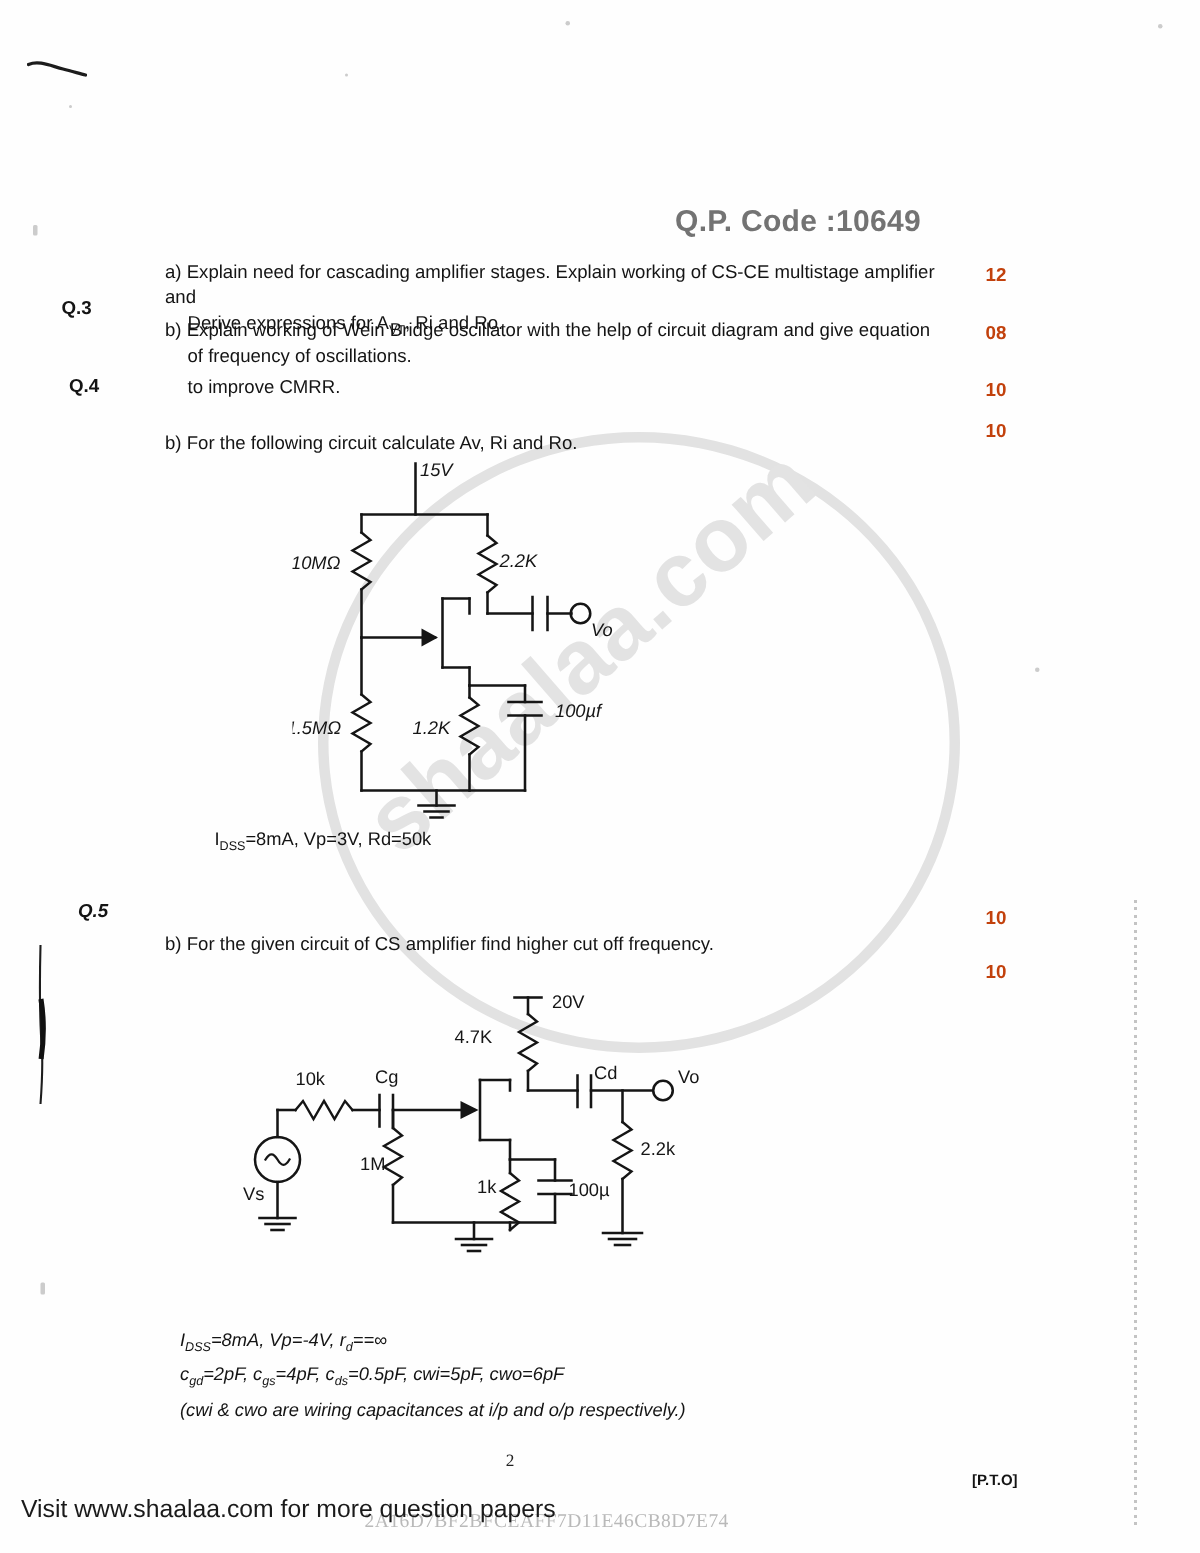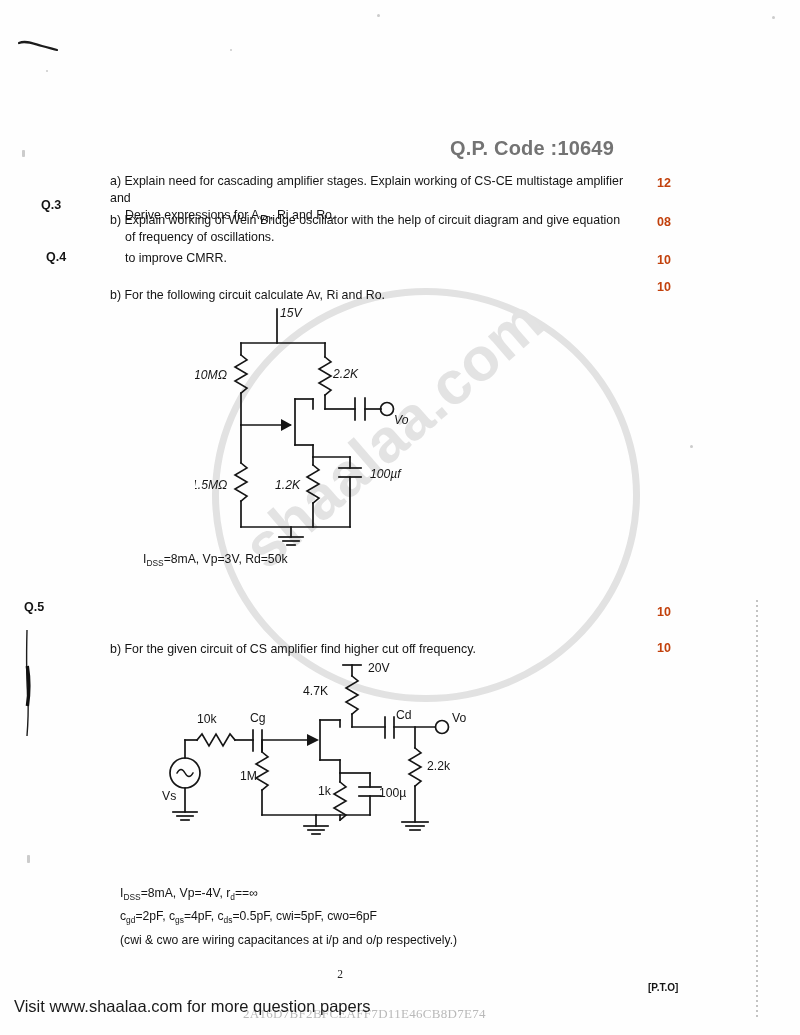--- a/index.html
+++ b/index.html
@@ -250,24 +250,24 @@
       <text class="c-lbl" x="80" y="184">1.2K</text>
       <text class="c-lbl" x="175" y="173">100µf</text>
       <text class="c-lbl" x="199" y="119">Vo</text>
     </svg>
   </div>
 
   <div class="params" style="left:143px; top:550px;">
     <span>I</span><sub>DSS</sub><span>=8mA,  Vp=3V,  Rd=50k</span>
   </div>
 
-  <div class="q-label" style="left:24px; top:600px;">Q.5</div>
+  <div class="q-label" style="left:52px; top:600px;font-style:italic;">Q.5</div>
   <div class="marks" style="left:657px; top:605px;">10</div>
 
-  <div class="q-body" style="left:110px; top:641px; width:540px;">
+  <div class="q-body" style="left:110px; top:621px; width:540px;">
     <span>b) For the given circuit of CS amplifier find higher cut off frequency.</span>
   </div>
   <div class="marks" style="left:657px; top:641px;">10</div>
 
   <div class="circuit" id="circuit-2" style="left:140px; top:660px;">
     <svg width="330" height="190" viewBox="0 0 330 190">
       <g stroke="#151515" stroke-width="1.7" fill="none" stroke-linecap="square">
 
         <line x1="203" y1="5" x2="221" y2="5"></line>
         <line x1="212" y1="5" x2="212" y2="16"></line>
@@ -346,21 +346,21 @@
       <text class="c-lbl" x="256" y="59">Cd</text>
       <text class="c-lbl" x="312" y="62">Vo</text>
       <text class="c-lbl" x="100" y="120">1M</text>
       <text class="c-lbl" x="178" y="135">1k</text>
       <text class="c-lbl" x="239" y="137">100µ</text>
       <text class="c-lbl" x="287" y="110">2.2k</text>
       <text class="c-lbl" x="22" y="140">Vs</text>
     </svg>
   </div>
 
-  <div class="params" style="left:120px; top:884px;">
+  <div class="params" style="left:120px; top:884px;font-style:italic;">
     <div><span>I</span><sub>DSS</sub><span>=8mA, Vp=-4V, r</span><sub>d</sub><span>==∞</span></div>
     <div><span>c</span><sub>gd</sub><span>=2pF, c</span><sub>gs</sub><span>=4pF, c</span><sub>ds</sub><span>=0.5pF, cwi=5pF, cwo=6pF</span></div>
     <div>(cwi &amp; cwo are wiring capacitances at i/p and o/p respectively.)</div>
   </div>
 
   <div id="page-number">2</div>
   <div id="pto">[P.T.O]</div>
   <div id="hash-line">2A16D7BF2BFCEAFF7D11E46CB8D7E74</div>
   <div id="visit-line">Visit www.shaalaa.com for more question papers</div>
 

